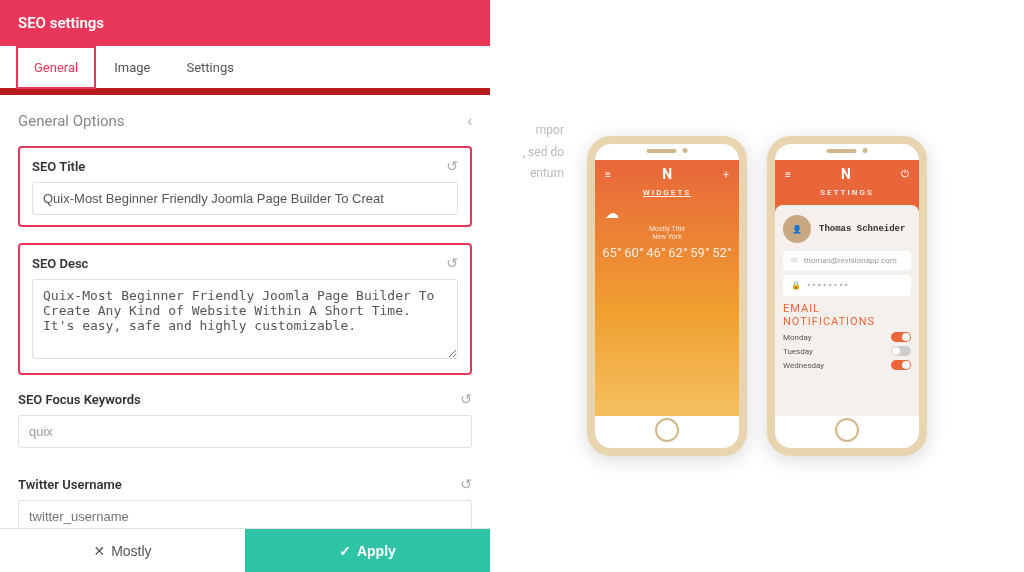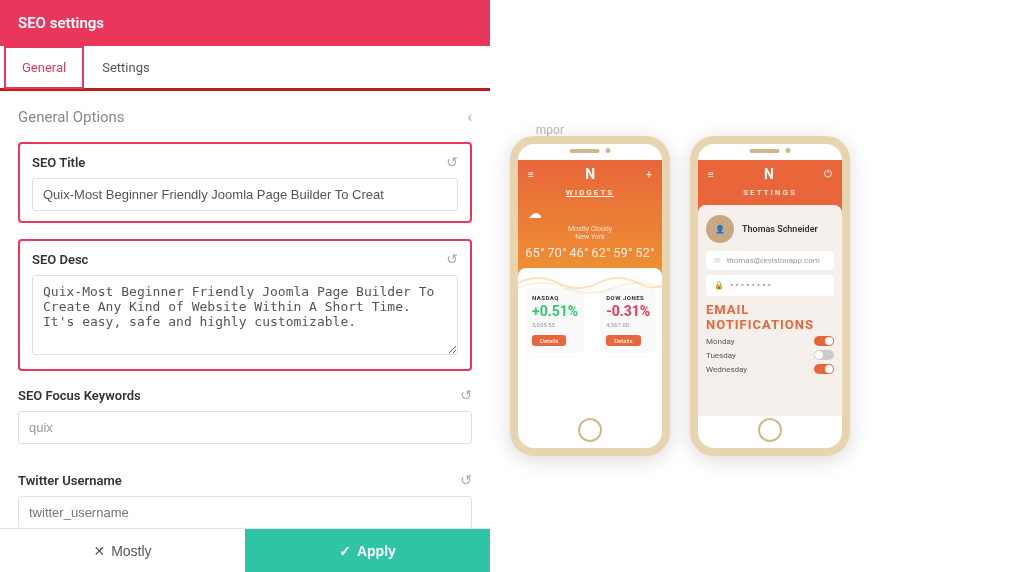--- a/index.html
+++ b/index.html
@@ -26,22 +26,22 @@
     .panel-header {
       background: #e8375a;
       color: #fff;
       padding: 14px 18px;
       font-size: 15px;
       font-weight: 600;
     }
 
     .tabs-bar {
       display: flex;
-      border-bottom: 3px solid #b91c1c;
-      padding: 0 4px;
+      border-bottom: 7px solid #b91c1c;
+      padding: 0 16px;
     }
 
     .tab-item {
       padding: 12px 16px;
       font-size: 13px;
       color: #555;
       cursor: pointer;
       border: 2px solid transparent;
       margin-bottom: -1px;
     }
@@ -191,21 +191,21 @@
       justify-content: center;
       gap: 6px;
     }
 
     
     .right-panel {
       flex: 1;
       background: #fff;
       display: flex;
       align-items: center;
-      justify-content: flex-start;
+      justify-content: center;
       padding: 20px;
       gap: 20px;
       position: relative;
     }
 
     
     .bg-text {
       position: absolute;
       right: 460px;
       top: 120px;
@@ -485,20 +485,21 @@
       align-items: center;
       justify-content: center;
       font-size: 8px;
       color: #8a6040;
     }
 
     .settings-name {
       font-size: 9px;
       font-weight: 600;
       color: #333;
+      font-family: Liberation Mono, monospace;
     }
 
     .settings-field {
       background: #fff;
       border-radius: 4px;
       padding: 5px 8px;
       margin-bottom: 5px;
       display: flex;
       align-items: center;
       gap: 6px;
@@ -514,23 +515,23 @@
       color: #999;
     }
 
     .settings-field-dots {
       font-size: 10px;
       color: #aaa;
       letter-spacing: 2px;
     }
 
     .email-notif-label {
-      font-size: 13px;
+      font-size: 11px;
       color: #e8663a;
-      font-weight: 700;
+      font-weight: 400;
       letter-spacing: 1px;
       margin: 6px 0 4px;
     }
 
     .notif-row {
       display: flex;
       justify-content: space-between;
       align-items: center;
       margin-bottom: 4px;
     }
@@ -575,20 +576,21 @@
 </head>
 <body>
 
 <div class="left-panel">
   <div class="panel-header">
     <span>SEO settings</span>
   </div>
 
   <div class="tabs-bar">
     <div class="tab-item active">General</div>
+    <div class="tab-item">Image</div>
     <div class="tab-item">Settings</div>
   </div>
 
   <div class="panel-body">
     <div class="section-header">
       <span class="section-title">General Options</span>
       <span class="collapse-icon">‹</span>
     </div>
 
     <div class="field-group">
@@ -656,53 +658,32 @@
           <div class="widget-topbar">
             <span>≡</span>
             <span class="widget-n-logo">N</span>
             <span>+</span>
           </div>
           <div class="widget-label">WIDGETS</div>
 
           <div class="weather-row">
             <span class="weather-icon-cloud">☁</span>
           </div>
-          <div class="weather-location">Mostly Cloudy</div>
+          <div class="weather-location">Mostly Title</div>
           <div class="weather-location">New York</div>
 
           <div class="temp-row">
             <span class="temp-small">65°</span>
-            <span class="temp-small">70°</span>
+            <span class="temp-small">60°</span>
             <span class="temp-small">46°</span>
             <span class="temp-small">62°</span>
             <span class="temp-small">59°</span>
             <span class="temp-small">52°</span>
           </div>
 
-          <div class="wave-area">
-            <svg class="wave-svg" width="144" height="30" viewBox="0 0 144 30">
-              <path d="M0,15 Q20,5 40,15 Q60,25 80,15 Q100,5 120,15 Q132,22 144,18" stroke="#f0a030" stroke-width="2" fill="none" opacity="0.3"></path>
-              <path d="M0,20 Q24,10 48,20 Q72,30 96,20 Q120,10 144,20" stroke="#f5c060" stroke-width="2" fill="none" opacity="0.2"></path>
-            </svg>
-            <div class="stocks-area">
-              <div class="stock-card">
-                <div class="stock-name">NASDAQ</div>
-                <div class="stock-val-pos">+0.51%</div>
-                <div class="stock-num">5,055.55</div>
-                <div class="stock-btn">Details</div>
-              </div>
-              <div class="stock-divider"></div>
-              <div class="stock-card">
-                <div class="stock-name">DOW JONES</div>
-                <div class="stock-val-neg">-0.31%</div>
-                <div class="stock-num">4,567.00</div>
-                <div class="stock-btn">Details</div>
-              </div>
-            </div>
-          </div>
         </div>
       </div>
     </div>
 
     <div class="phone">
       <div class="phone-camera">
         <div class="phone-speaker"></div>
         <div class="phone-dot"></div>
       </div>
       <div class="phone-home"></div>

